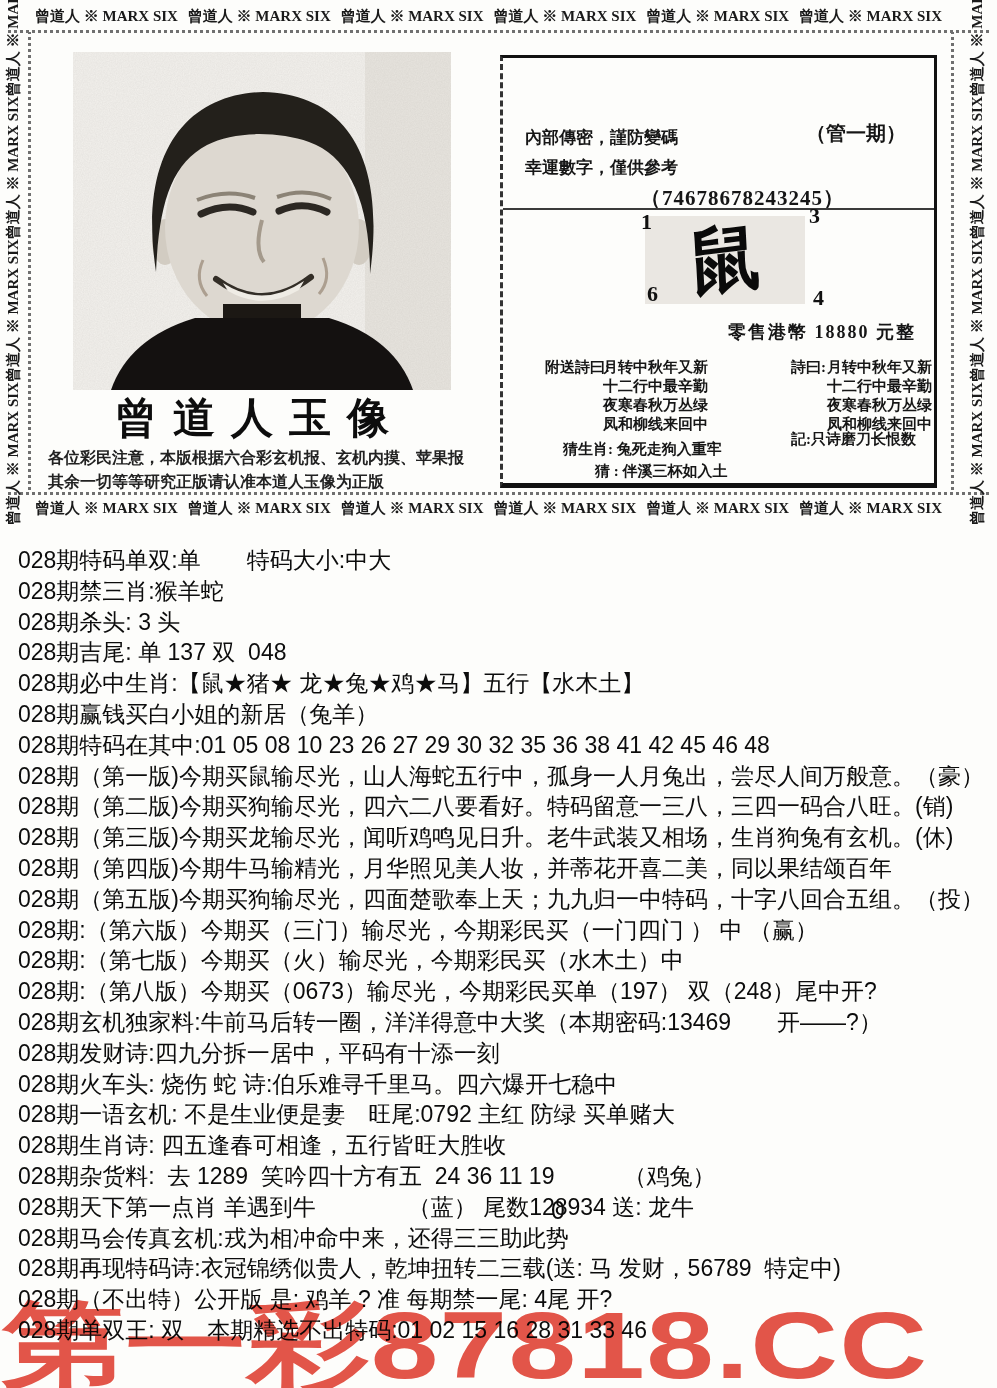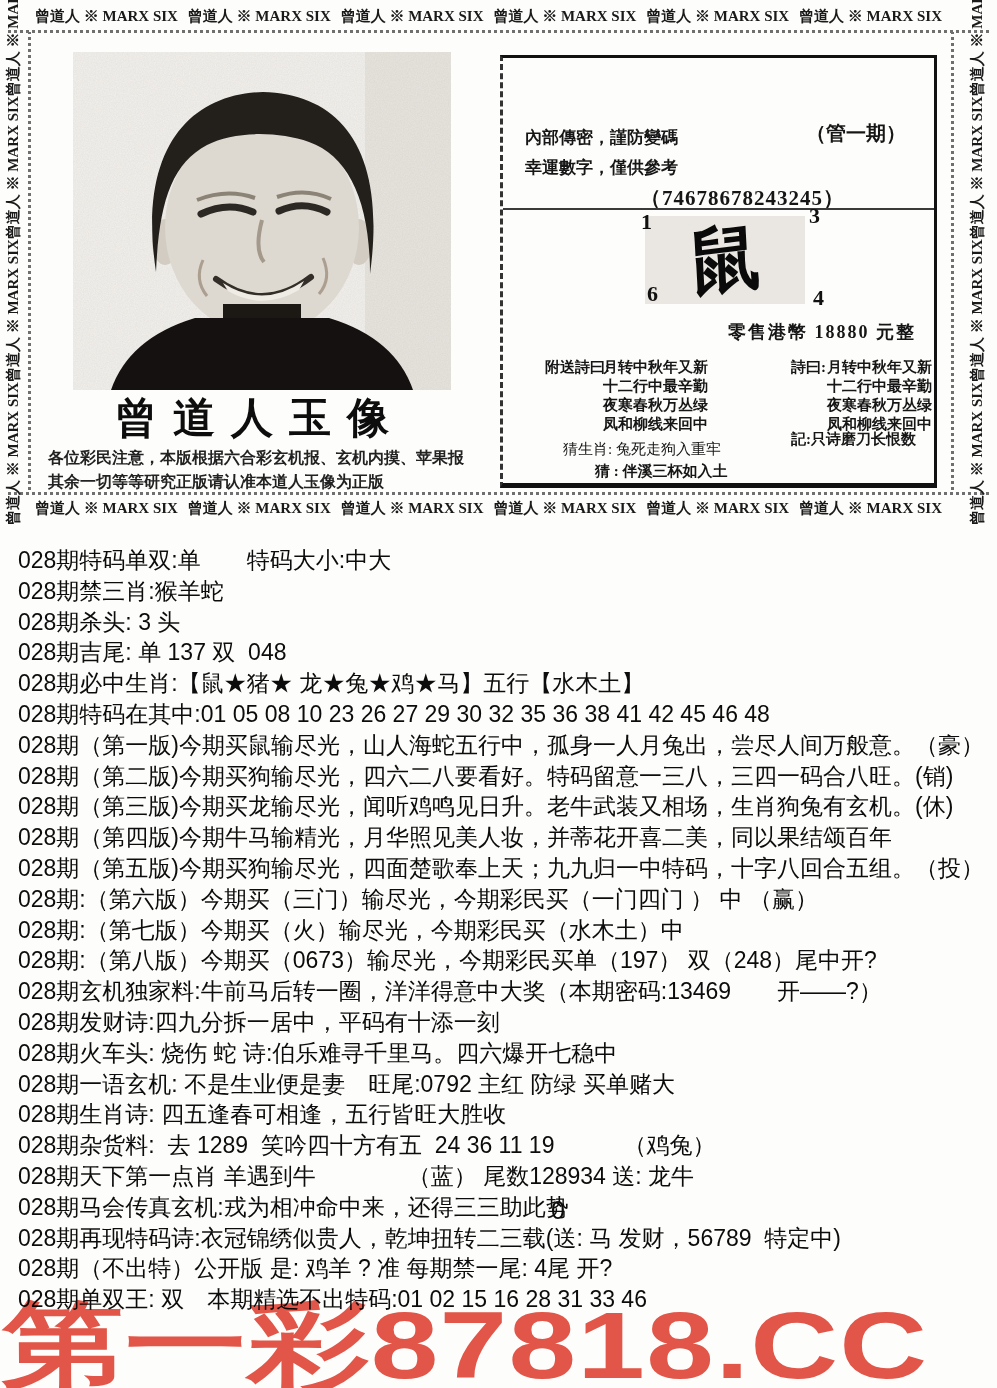--- a/index.html
+++ b/index.html
@@ -53,21 +53,21 @@
   .rat-char{font-size:72px;font-weight:bold;font-family:"Liberation Serif",serif;color:#0a0a0a;
     transform:rotate(-7deg) skewX(-4deg);}
   .rat-num{position:absolute;font-size:22px;font-weight:bold;color:#111;}
   .rn-tl{left:8px;top:-4px;}  .rn-tr{left:176px;top:-10px;}
   .rn-bl{left:14px;top:68px;} .rn-br{left:180px;top:72px;}
   .m-price{position:absolute;right:18px;top:262px;font-size:18px;font-weight:bold;letter-spacing:2px;}
   .poem-col{position:absolute;top:300px;font-size:15px;font-weight:bold;line-height:19px;}
   .poem-label{position:absolute;top:300px;font-size:15px;font-weight:bold;}
   .pl-left{left:42px;} .pc-left{left:100px;}
   .pl-right{left:288px;} .pc-right{left:324px;}
-  .m-guess1{position:absolute;left:60px;top:382px;font-size:15px;font-weight:normal;}
+  .m-guess1{position:absolute;left:60px;top:382px;font-size:15px;font-weight:bold;}
   .m-match{position:absolute;left:288px;top:372px;font-size:15px;font-weight:bold;}
   .m-guess2{position:absolute;left:92px;top:404px;font-size:15px;font-weight:bold;}
   
   .tips{position:absolute;left:18px;top:545px;right:6px;font-size:23px;line-height:30.8px;
     color:#0c0c0c;}
   .tip{white-space:pre;}
   .stray-zero{position:absolute;left:533px;top:650px;font-size:25px;}
   
   .watermark{position:absolute;left:2px;top:1283px;font-size:95px;font-weight:bold;
     color:#e4564a;mix-blend-mode:multiply;white-space:nowrap;letter-spacing:1px;
@@ -184,20 +184,21 @@
 </div>
 
 <div class="tips">
 
   <span class="stray-zero">0</span>
 <div class="tip">028期特码单双:单　　特码大小:中大</div>
     <div class="tip">028期禁三肖:猴羊蛇</div>
     <div class="tip">028期杀头: 3 头</div>
     <div class="tip">028期吉尾: 单 137 双  048</div>
     <div class="tip">028期必中生肖:【鼠★猪★ 龙★兔★鸡★马】五行【水木土】</div>
+    <div class="tip">028期赢钱买白小姐的新居（兔羊）</div>
     <div class="tip">028期特码在其中:01 05 08 10 23 26 27 29 30 32 35 36 38 41 42 45 46 48</div>
     <div class="tip">028期（第一版)今期买鼠输尽光，山人海蛇五行中，孤身一人月兔出，尝尽人间万般意。（豪）</div>
     <div class="tip">028期（第二版)今期买狗输尽光，四六二八要看好。特码留意一三八，三四一码合八旺。(销)</div>
     <div class="tip">028期（第三版)今期买龙输尽光，闻听鸡鸣见日升。老牛武装又相场，生肖狗兔有玄机。(休)</div>
     <div class="tip">028期（第四版)今期牛马输精光，月华照见美人妆，并蒂花开喜二美，同以果结颂百年</div>
     <div class="tip">028期（第五版)今期买狗输尽光，四面楚歌奉上天；九九归一中特码，十字八回合五组。（投）</div>
     <div class="tip">028期:（第六版）今期买（三门）输尽光，今期彩民买（一门四门 ） 中 （赢）</div>
     <div class="tip">028期:（第七版）今期买（火）输尽光，今期彩民买（水木土）中</div>
     <div class="tip">028期:（第八版）今期买（0673）输尽光，今期彩民买单（197） 双（248）尾中开?</div>
     <div class="tip">028期玄机独家料:牛前马后转一圈，洋洋得意中大奖（本期密码:13469　　开——?）</div>

